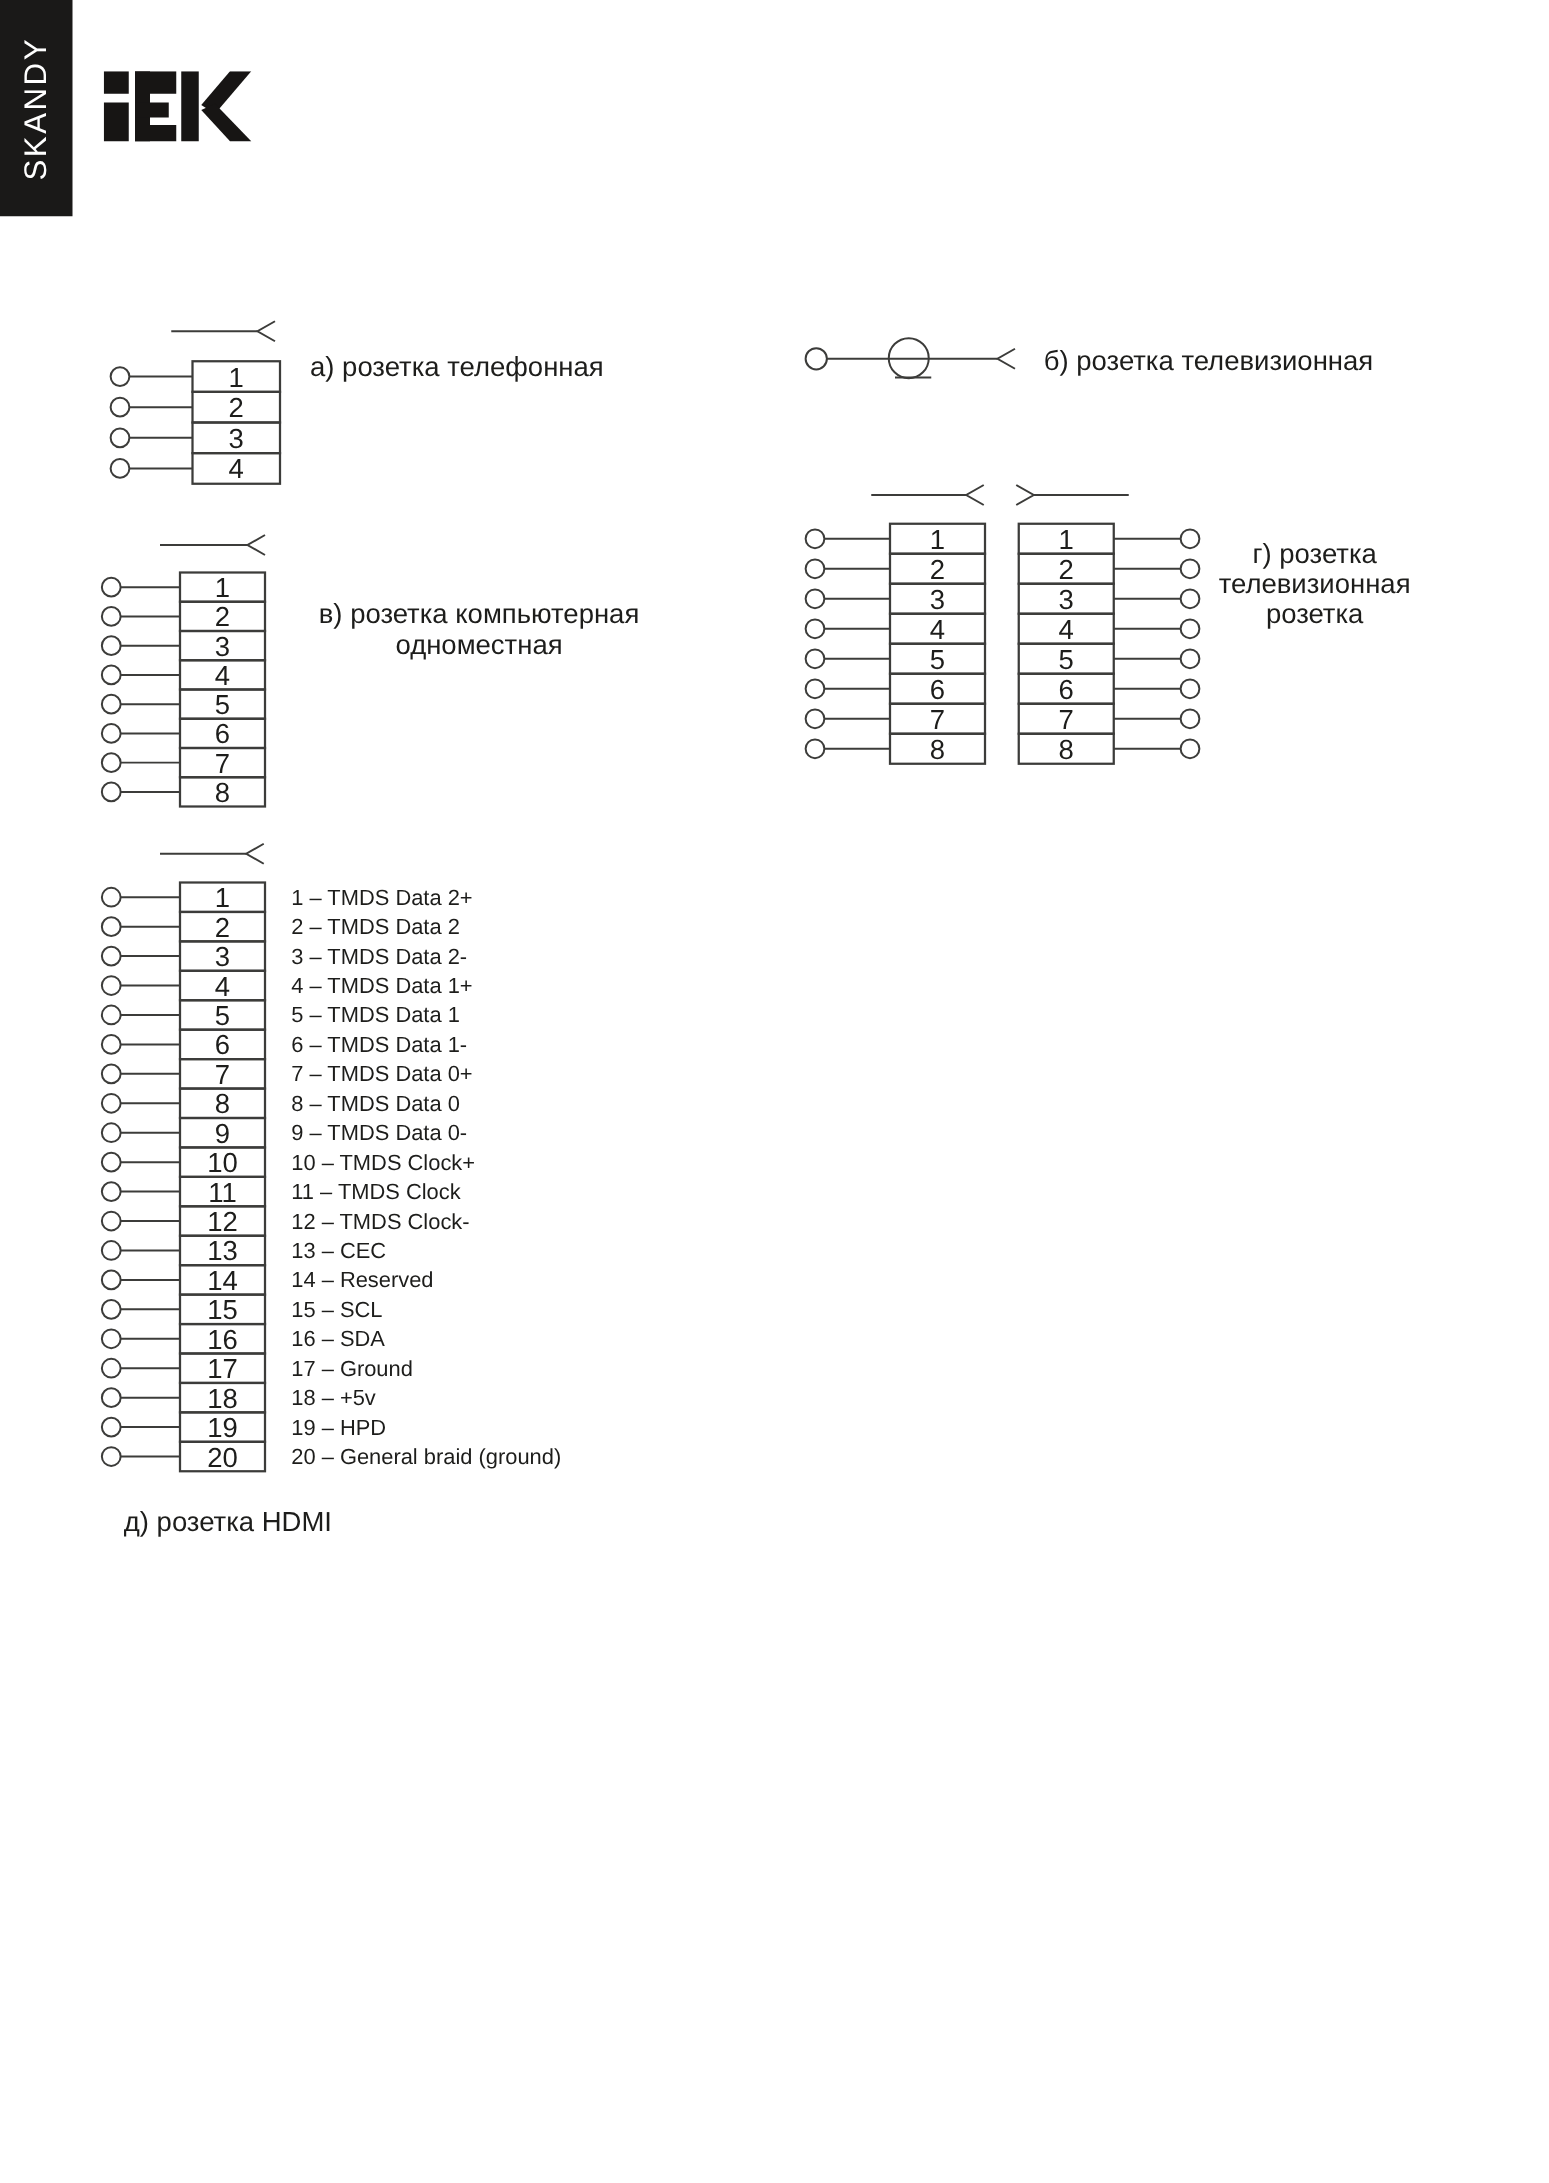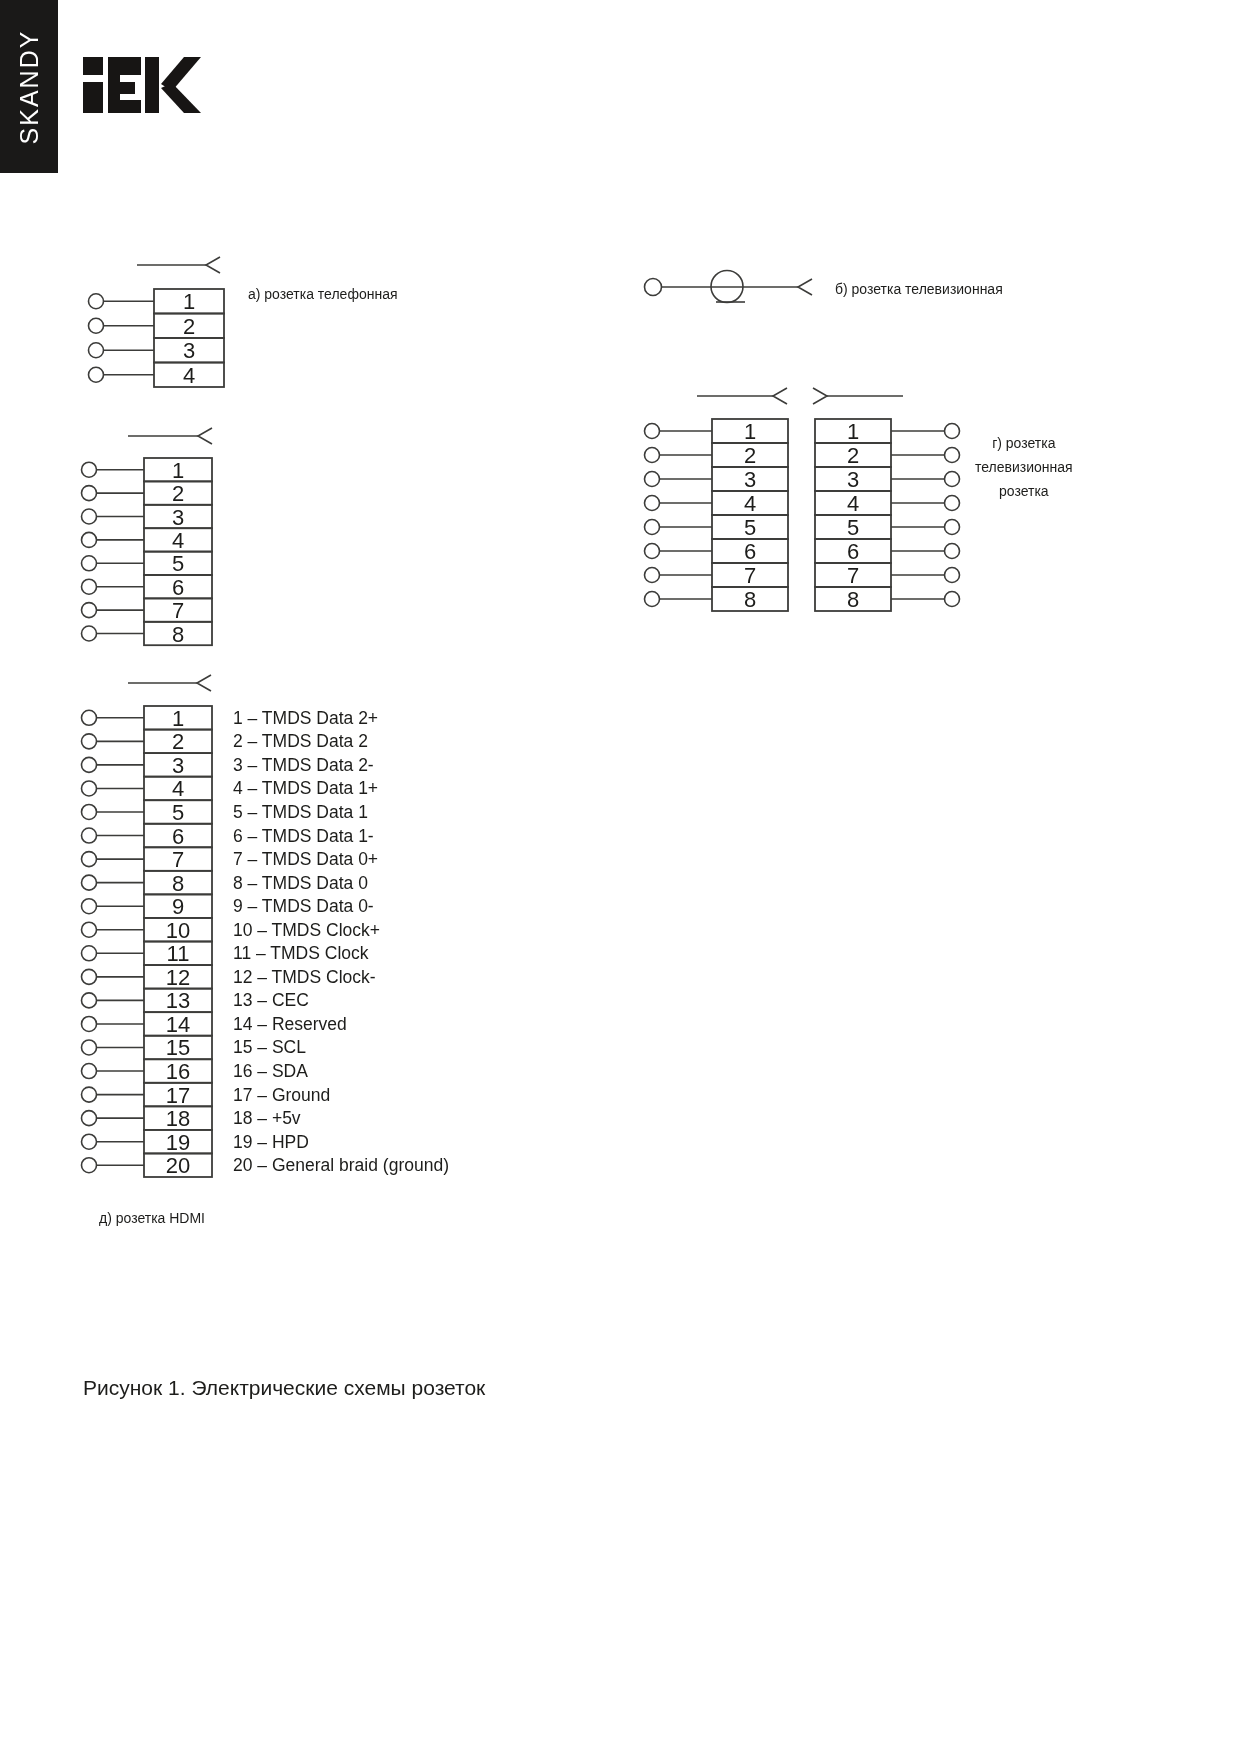--- a/index.html
+++ b/index.html
@@ -21,21 +21,21 @@
     transform:translate(-50%,-50%) rotate(-90deg);
     color:#ffffff;
     font-size:25px;
     letter-spacing:2px;
     white-space:nowrap;
   }
   .logo { position:absolute; left:83px; top:57px; }
   svg.canvas { position:absolute; left:0; top:0; }
   .lbl {
     position:absolute;
-    font-size:14px;
+    font-size:22px;
     line-height:24.5px;
     white-space:nowrap;
   }
   .lbl span { display:block;text-align:center; }
   .figcaption {
     position:absolute;
     font-size:21px;
     line-height:24px;
     white-space:nowrap;
   }
@@ -293,24 +293,27 @@
       <text x="178" y="1173.2250000000001" text-anchor="middle" font-size="22" fill="#1d1d1b" font-family="&quot;Liberation Sans&quot;, sans-serif">20</text>
       <circle cx="89" cy="1165.2250000000001" r="7.5" fill="none" stroke="#3c3c3a" stroke-width="1.6"></circle>
       <line x1="96.5" y1="1165.2250000000001" x2="144" y2="1165.2250000000001" stroke="#3c3c3a" stroke-width="1.6"></line>
       <text x="233" y="1171.2250000000001" font-size="17.5" fill="#1d1d1b" font-family="&quot;Liberation Sans&quot;, sans-serif">20 – General braid (ground)</text>
     </svg>
 
   <div class="lbl" style="left:248px; top:282px;">а) розетка телефонная</div>
 
   <div class="lbl" style="left:835px; top:277px;">б) розетка телевизионная</div>
 
+  <div class="lbl" style="left:255px; top:479px;">
+    <span>в) розетка компьютерная</span>
+    <span>одноместная</span>
+  </div>
 
   <div class="lbl" style="left:975px; top:431px; line-height:24px;">
     <span>г) розетка</span>
     <span>телевизионная</span>
     <span>розетка</span>
   </div>
 
   <div class="lbl" style="left:83px; top:1206px;margin-left:16px;">д) розетка HDMI</div>
 
-  <div class="figcaption" style="left:83px; top:1376px;">Рисунок 1. Электрические схемы розеток</div>
 
 </div>
 
 </body></html>

